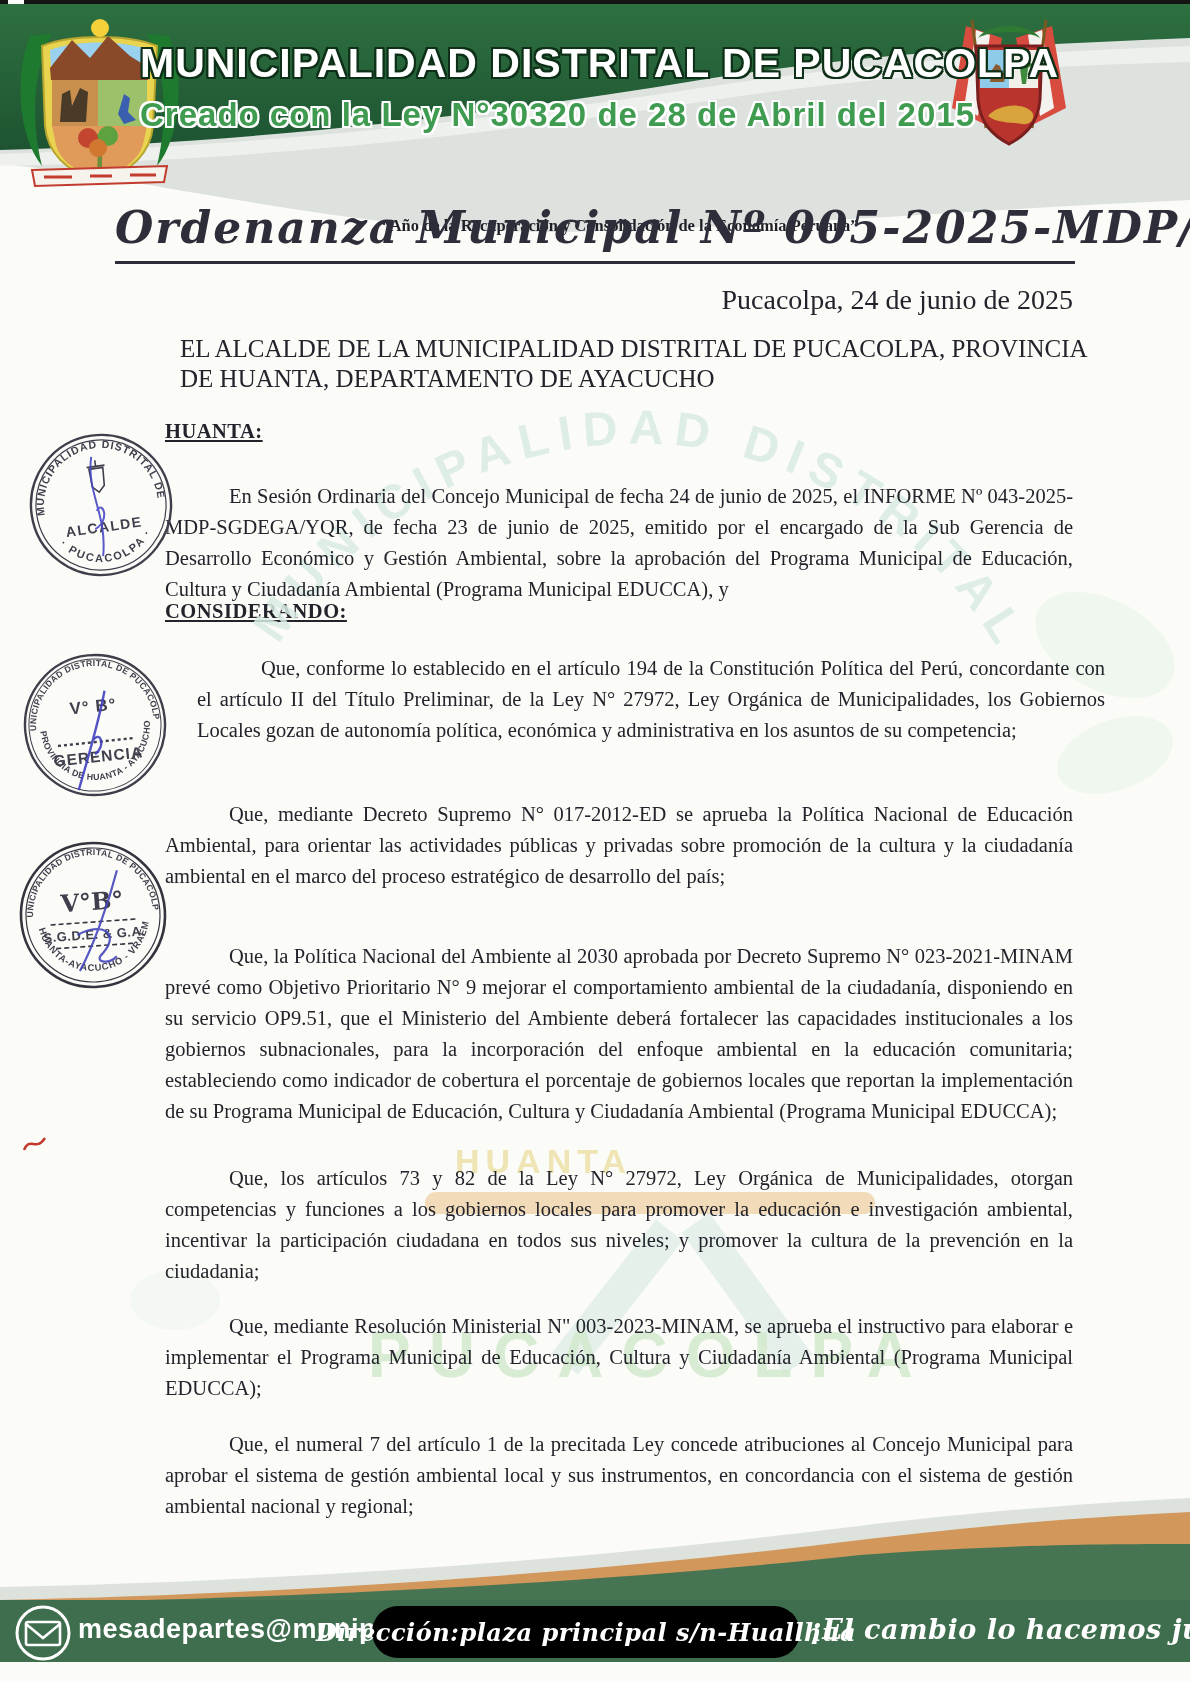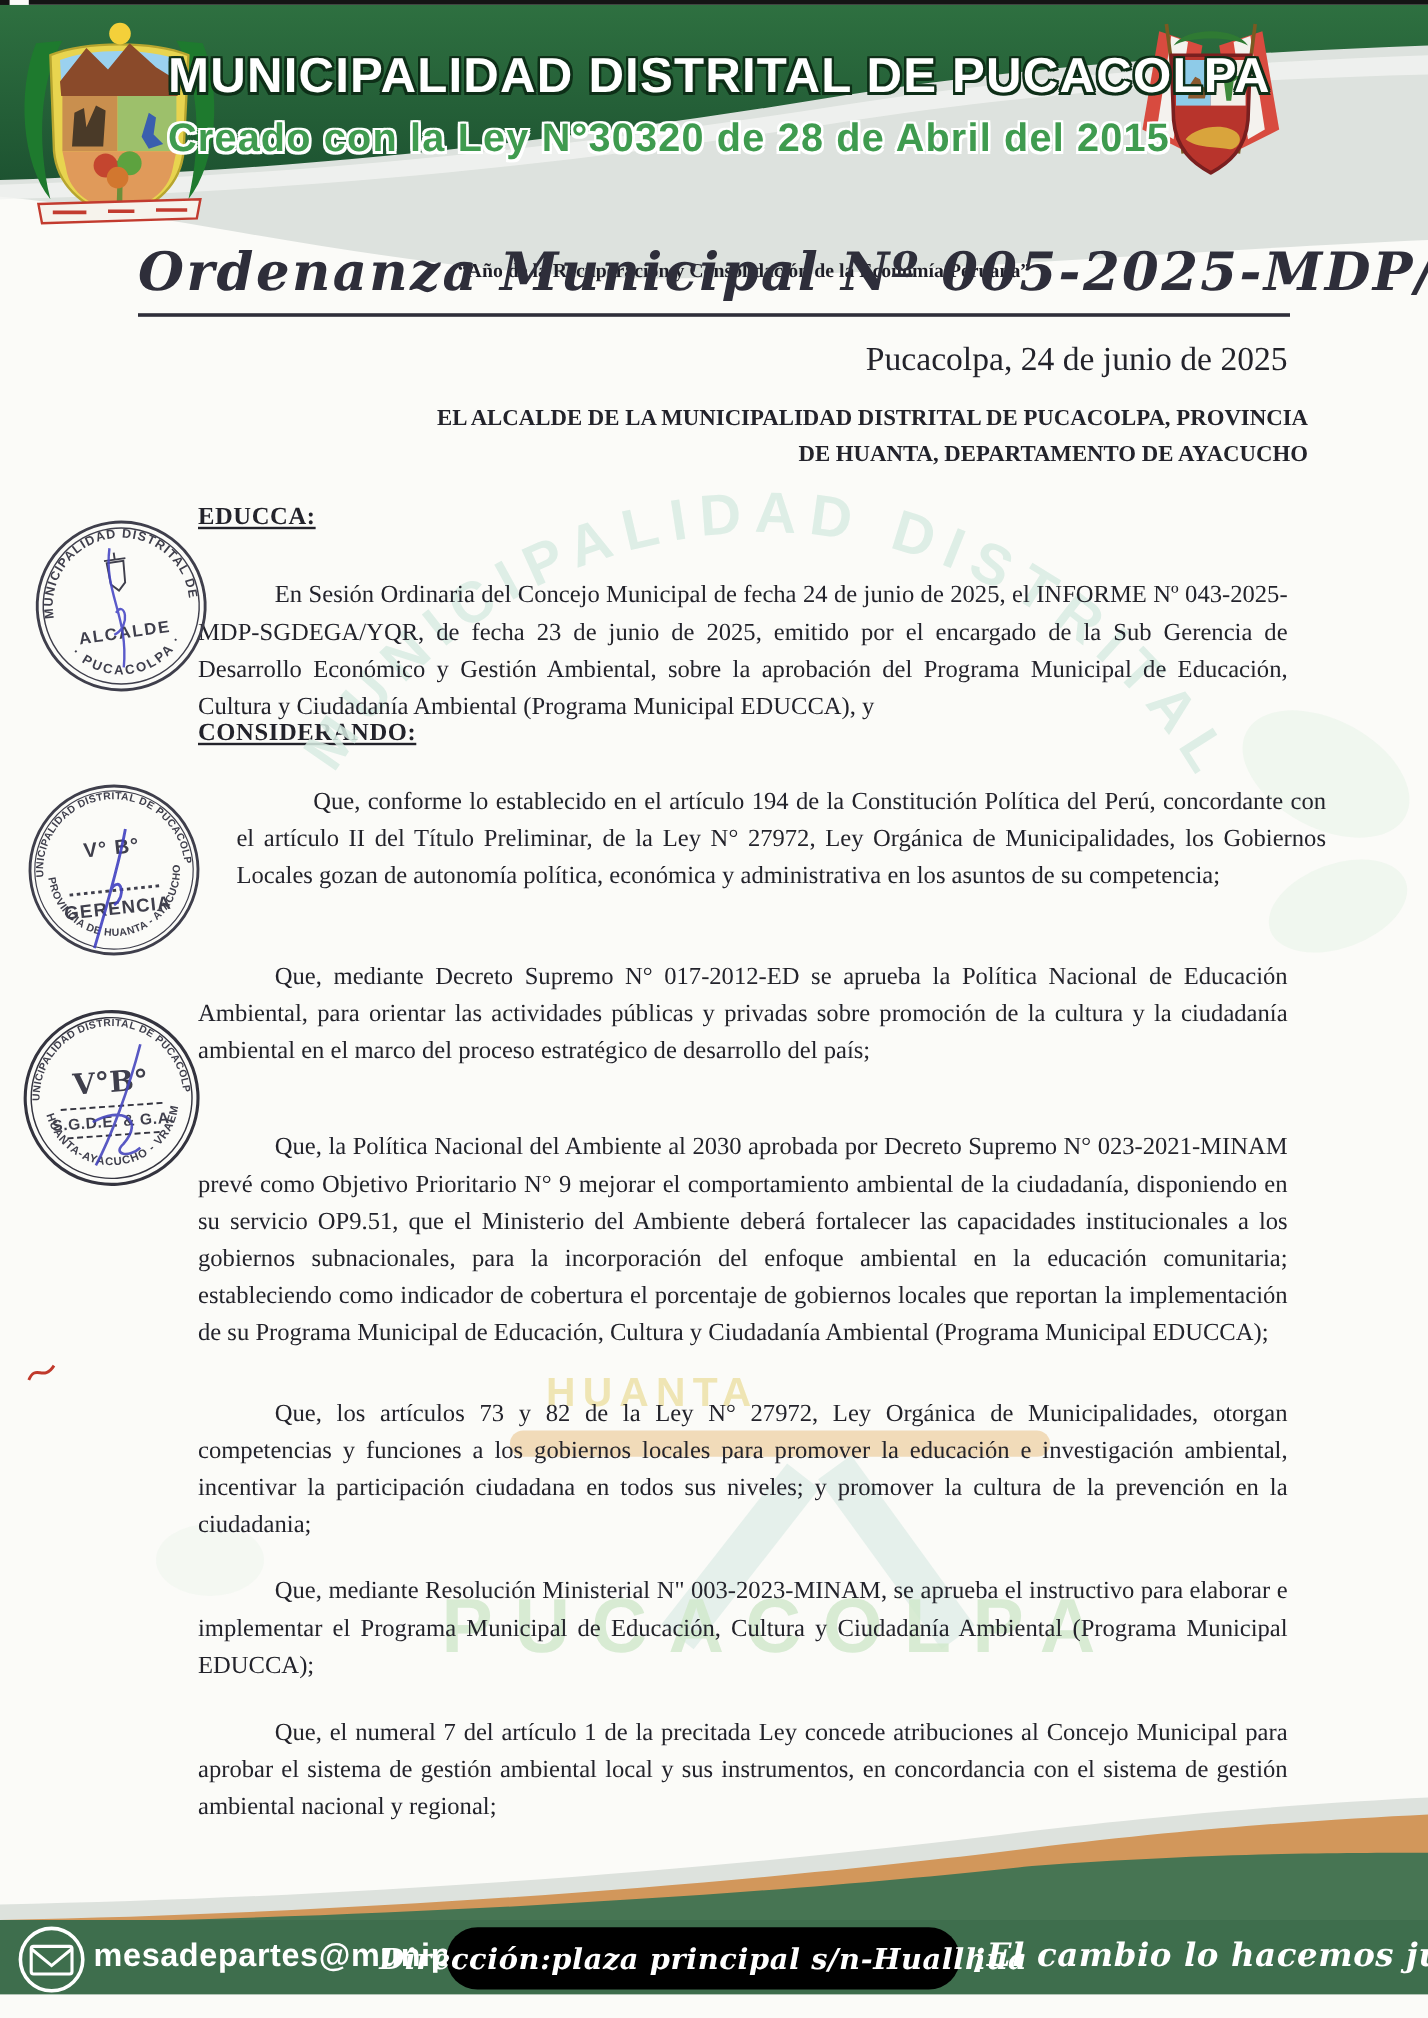--- a/index.html
+++ b/index.html
@@ -31,22 +31,22 @@
   .quote{left:165px;top:168px;width:910px;text-align:center;
     font-weight:700;font-size:16.5px;color:#1f1f28;margin-top:48px;}
   .doc-title{
     left:115px;top:202px;width:960px;text-align:center;
     font-family:"DejaVu Serif",serif;font-style:italic;font-weight:700;
     font-size:44px;letter-spacing:2px;color:#2e2e3a;
     padding-bottom:8px;border-bottom:3px solid #2e2e3a;white-space:nowrap;
   }
   .dateline{left:165px;top:284px;width:908px;text-align:right;
     padding-right:16px;font-size:28px;}
-  .salutation{left:180px;top:334px;width:910px;text-align:right;
-    font-weight:700;font-size:19px;line-height:30px;}
+  .salutation{left:180px;top:334px;width:910px;text-align:left;
+    font-weight:400;font-size:25px;line-height:30px;}
   .sec-label{font-weight:700;font-size:20.5px;text-decoration:underline;
     letter-spacing:.5px;}
   .visto-label{left:165px;top:420px;}
   .considerando-label{left:165px;top:600px;}
   .para{left:165px;width:908px;text-align:justify;font-size:20.5px;
     line-height:31px;text-indent:64px;z-index:5;}
   .p-visto{top:460px;}
   .p-c1{top:632px;margin-left:32px;}
   .p-c2{top:778px;}
   .p-c3{top:920px;}
@@ -165,21 +165,21 @@
 
   <div class="abs doc-title">Ordenanza Municipal Nº 005-2025-MDP/A</div>
 
   <div class="abs dateline">Pucacolpa, 24 de junio de 2025</div>
 
   <div class="abs salutation">
     <div>EL ALCALDE DE LA MUNICIPALIDAD DISTRITAL DE PUCACOLPA, PROVINCIA</div>
     <div>DE HUANTA, DEPARTAMENTO DE AYACUCHO</div>
   </div>
 
-  <div class="abs sec-label visto-label">EDUCCA:</div>
+  <div class="abs sec-label visto-label">HUANTA:</div>
   <p class="abs para p-visto">En Sesión Ordinaria del Concejo Municipal de fecha 24 de junio de 2025, el INFORME Nº 043-2025-MDP-SGDEGA/YQR, de fecha 23 de junio de 2025, emitido por el encargado de la Sub Gerencia de Desarrollo Económico y Gestión Ambiental, sobre la aprobación del Programa Municipal de Educación, Cultura y Ciudadanía Ambiental (Programa Municipal EDUCCA), y</p>
 
   <div class="abs sec-label considerando-label">CONSIDERANDO:</div>
   <p class="abs para p-c1">Que, conforme lo establecido en el artículo 194 de la Constitución Política del Perú, concordante con el artículo II del Título Preliminar, de la Ley N° 27972, Ley Orgánica de Municipalidades, los Gobiernos Locales gozan de autonomía política, económica y administrativa en los asuntos de su competencia;</p>
   <p class="abs para p-c2">Que, mediante Decreto Supremo N° 017-2012-ED se aprueba la Política Nacional de Educación Ambiental, para orientar las actividades públicas y privadas sobre promoción de la cultura y la ciudadanía ambiental en el marco del proceso estratégico de desarrollo del país;</p>
   <p class="abs para p-c3">Que, la Política Nacional del Ambiente al 2030 aprobada por Decreto Supremo N° 023-2021-MINAM prevé como Objetivo Prioritario N° 9 mejorar el comportamiento ambiental de la ciudadanía, disponiendo en su servicio OP9.51, que el Ministerio del Ambiente deberá fortalecer las capacidades institucionales a los gobiernos subnacionales, para la incorporación del enfoque ambiental en la educación comunitaria; estableciendo como indicador de cobertura el porcentaje de gobiernos locales que reportan la implementación de su Programa Municipal de Educación, Cultura y Ciudadanía Ambiental (Programa Municipal EDUCCA);</p>
   <p class="abs para p-c4">Que, los artículos 73 y 82 de la Ley N° 27972, Ley Orgánica de Municipalidades, otorgan competencias y funciones a los gobiernos locales para promover la educación e investigación ambiental, incentivar la participación ciudadana en todos sus niveles; y promover la cultura de la prevención en la ciudadania;</p>
   <p class="abs para p-c5">Que, mediante Resolución Ministerial N" 003-2023-MINAM, se aprueba el instructivo para elaborar e implementar el Programa Municipal de Educación, Cultura y Ciudadanía Ambiental (Programa Municipal EDUCCA);</p>
   <p class="abs para p-c6">Que, el numeral 7 del artículo 1 de la precitada Ley concede atribuciones al Concejo Municipal para aprobar el sistema de gestión ambiental local y sus instrumentos, en concordancia con el sistema de gestión ambiental nacional y regional;</p>
 

